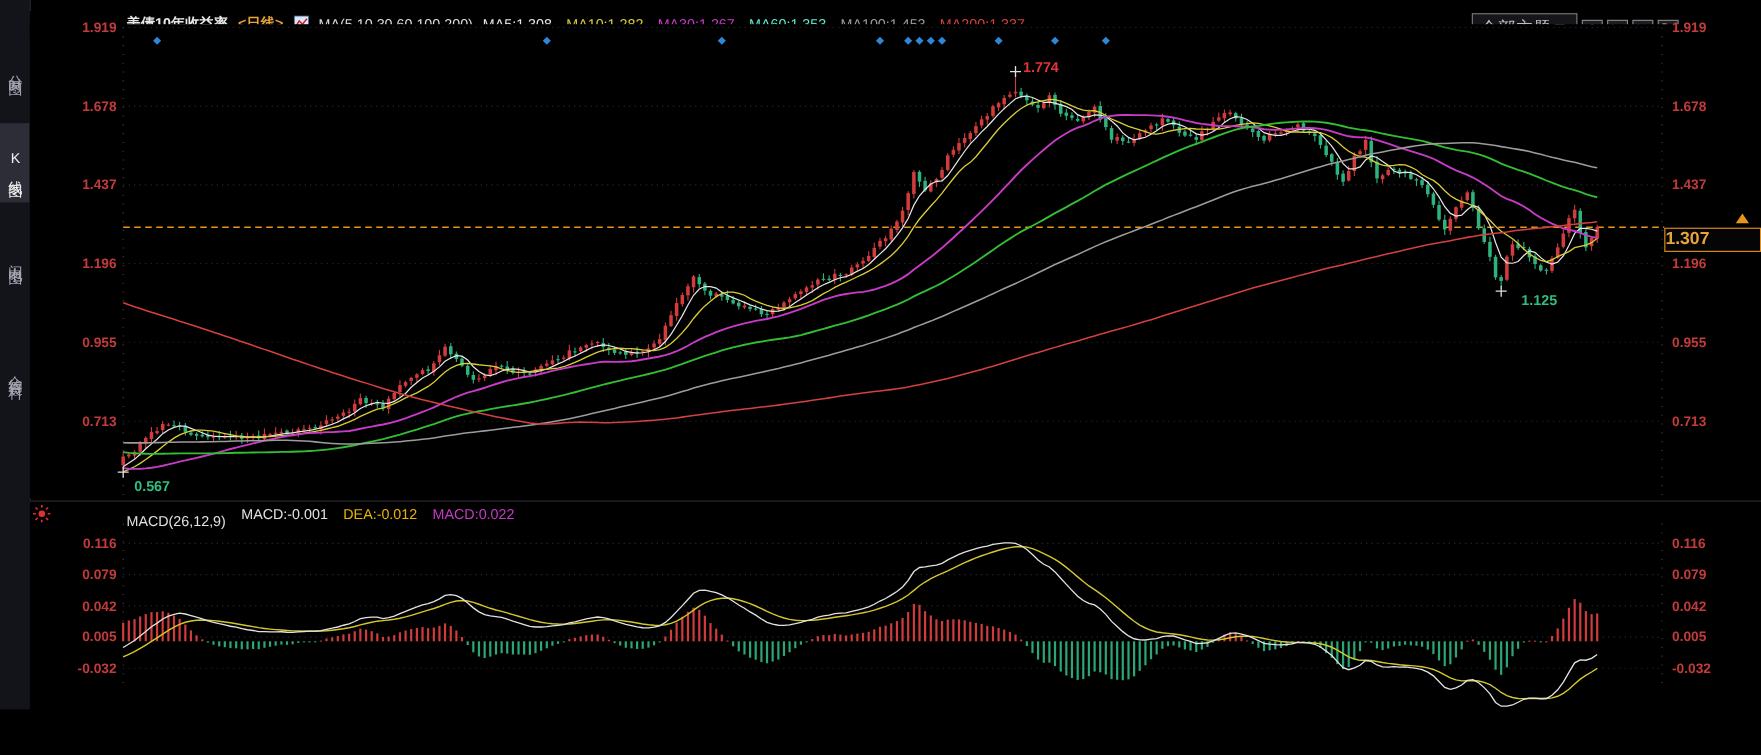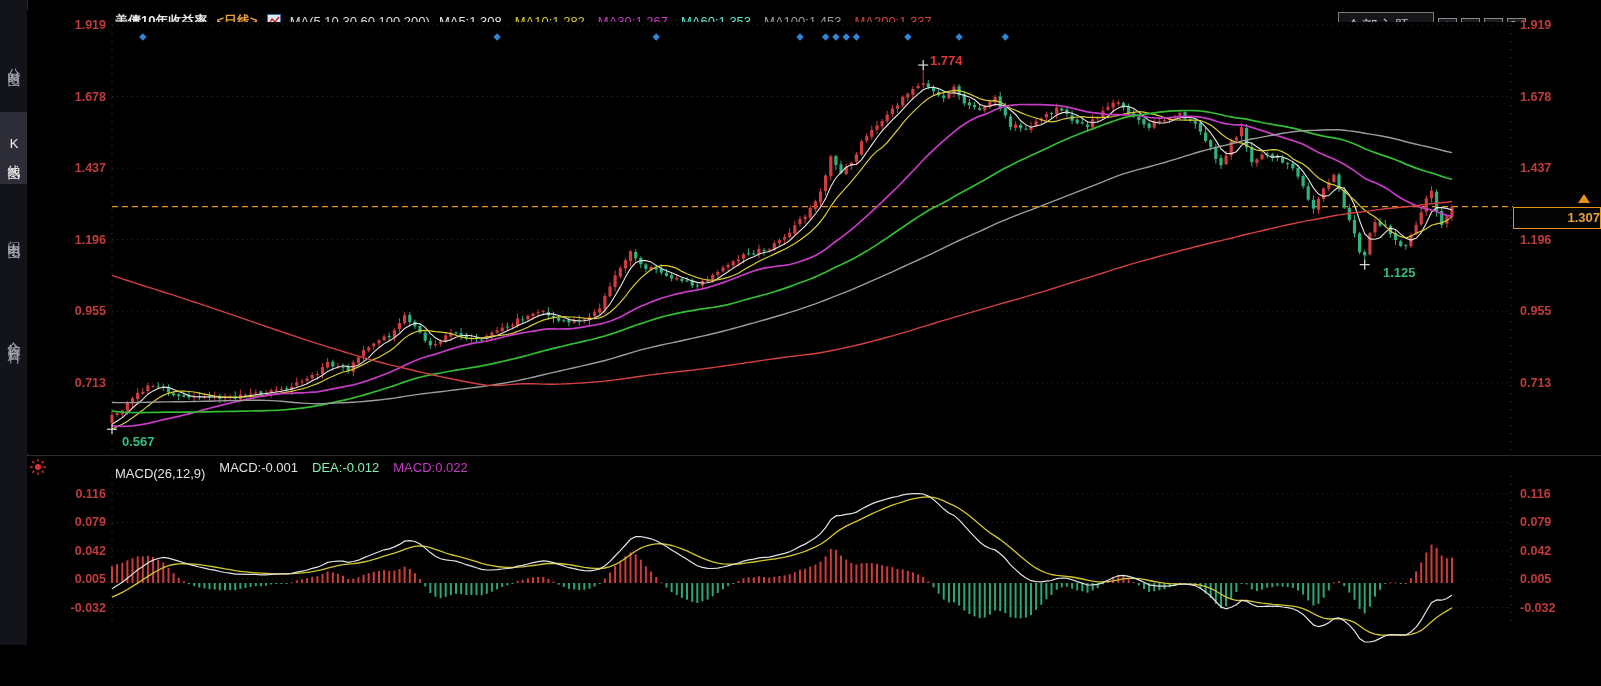--- a/index.html
+++ b/index.html
@@ -28,21 +28,21 @@
   .tool-btn svg{display:block;}
 
   
   .chart-area{position:absolute;left:27px;top:22px;width:1574px;height:431px;background:#000;}
   .macd-pane{position:absolute;left:27px;top:455px;width:1574px;height:190px;background:#000;border-top:1px solid #2b2b32;}
   .pane-svg{position:absolute;left:0;top:0;z-index:1;}
   .tick{position:absolute;height:16px;line-height:16px;font-size:12.5px;font-weight:bold;color:#c23b3b;z-index:2;}
   .tick.left{left:0;width:79px;text-align:right;}
   .tick.right{left:1493px;width:80px;text-align:left;}
   .price-tag{position:absolute;left:1486px;top:185px;width:86px;height:20px;border:1px solid #e8941a;
-             background:#050505;color:#e8a33d;font-size:13px;font-weight:bold;text-align:right;line-height:20px;z-index:3;}
+             background:#050505;color:#e8a33d;font-size:16px;font-weight:bold;text-align:left;line-height:20px;z-index:3;}
   .tag-arrow{position:absolute;left:1551px;top:172px;width:0;height:0;z-index:3;
              border-left:6px solid transparent;border-right:6px solid transparent;border-bottom:9px solid #e8941a;}
   .anno{position:absolute;font-size:13px;font-weight:bold;z-index:2;white-space:nowrap;}
   .anno.red{color:#e23535;}
   .anno.green{color:#2fbf7f;}
   .macd-hdr{position:absolute;left:88px;top:2px;height:18px;display:flex;gap:14px;align-items:center;z-index:2;font-size:13px;white-space:nowrap;}
   .burst{position:absolute;left:3px;top:3px;z-index:2;}
 
   
   .x-axis{position:absolute;left:0;top:645px;width:1601px;height:22px;background:#060606;border-top:1px solid #2b2b32;}
@@ -711,21 +711,21 @@
       <svg width="16" height="16" viewBox="0 0 16 16">
           <circle cx="8" cy="8" r="3" fill="#e03030"></circle>
           <g stroke="#e03030" stroke-width="1.4">
             <path d="M8 0v2.6M8 13.4V16M0 8h2.6M13.4 8H16M2.3 2.3l1.9 1.9M11.8 11.8l1.9 1.9M13.7 2.3l-1.9 1.9M4.2 11.8l-1.9 1.9"></path>
           </g>
         </svg>
     </div>
     <div class="macd-hdr">
       <span style="color:#e2e2e2;margin-top:12px;">MACD(26,12,9)</span>
       <span style="color:#e2e2e2;">MACD:-0.001</span>
-      <span style="color:#86efac;">DEA:-0.012</span>
+      <span style="color:#eab308;">DEA:-0.012</span>
       <span style="color:#c73bc7;">MACD:0.022</span>
     </div>
     <svg id="macd-svg" class="pane-svg" width="1574" height="190" viewBox="0 0 1574 190">
         <g>
           <line x1="85" x2="1484" y1="38.0" y2="38.0" stroke="#2c2c32" stroke-width="1" stroke-dasharray="1,4"></line>
           <line x1="85" x2="1484" y1="66.4" y2="66.4" stroke="#2c2c32" stroke-width="1" stroke-dasharray="1,4"></line>
           <line x1="85" x2="1484" y1="94.8" y2="94.8" stroke="#2c2c32" stroke-width="1" stroke-dasharray="1,4"></line>
           <line x1="85" x2="1484" y1="123.2" y2="123.2" stroke="#2c2c32" stroke-width="1" stroke-dasharray="1,4"></line>
           <line x1="85" x2="1484" y1="151.5" y2="151.5" stroke="#2c2c32" stroke-width="1" stroke-dasharray="1,4"></line>
           <line x1="85" x2="85" y1="20" y2="170" stroke="#44444c" stroke-width="1" stroke-dasharray="1,7"></line>

